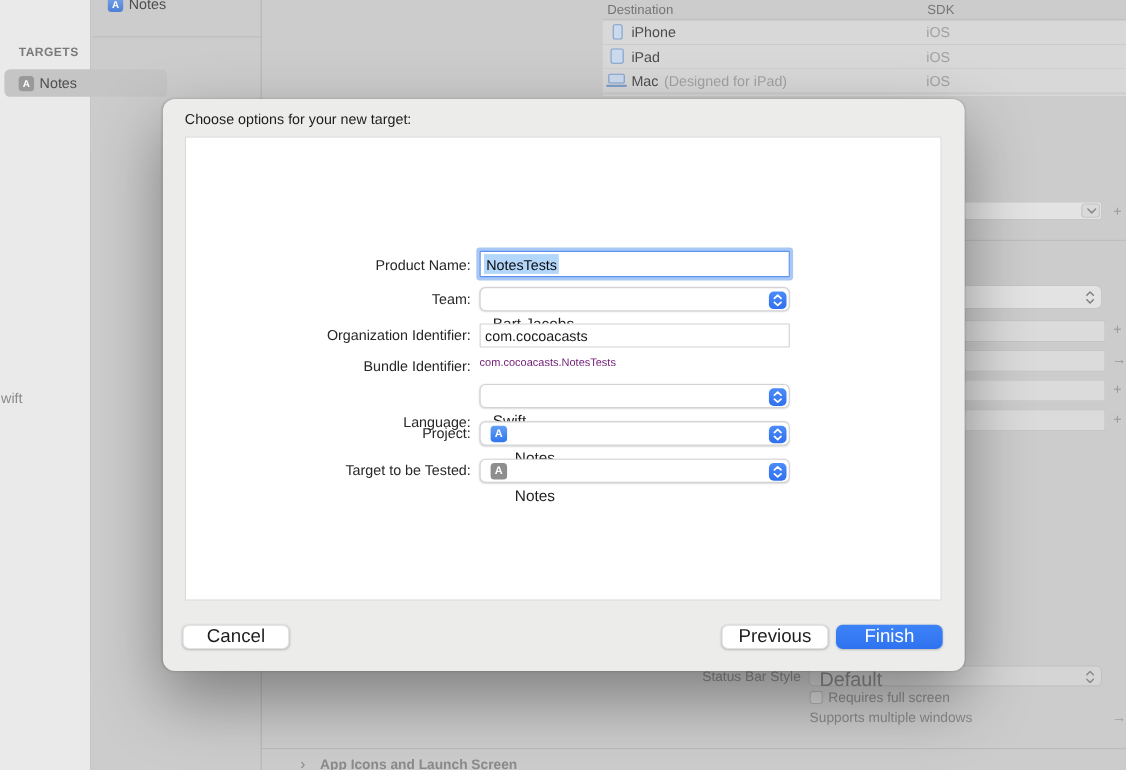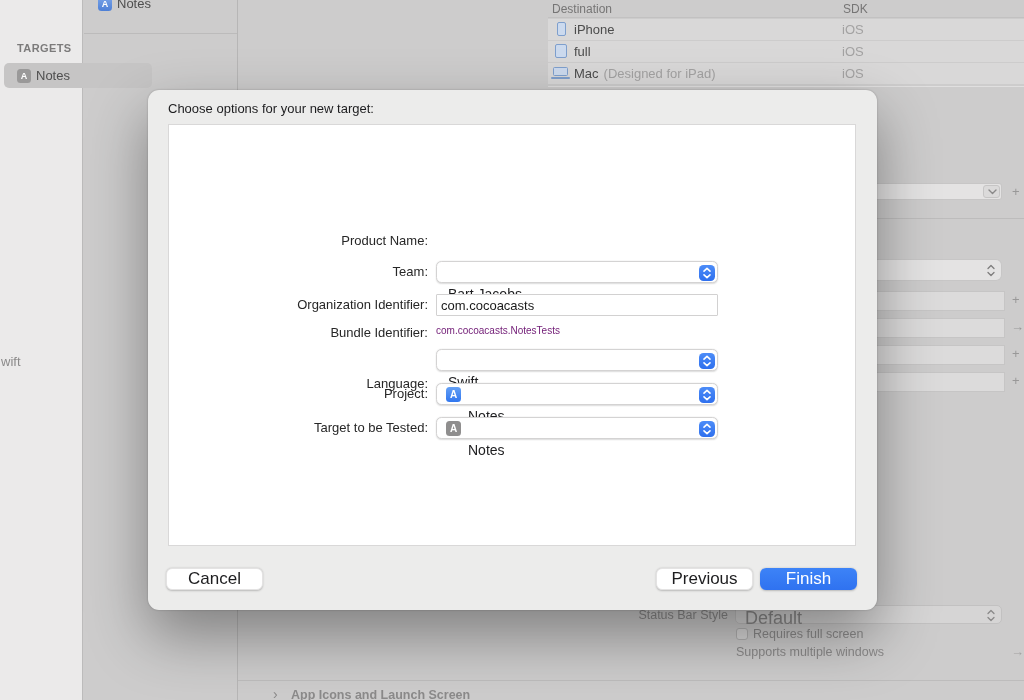--- a/index.html
+++ b/index.html
@@ -145,21 +145,21 @@
 <div class="abs" id="table-header-sep"></div>
 
 <div class="abs dest-row" id="dest-row-0">
   <span class="dev-icon iphone"></span>
   <span class="name">iPhone</span>
   <span class="sdk">iOS</span>
 </div>
 <div class="abs row-sep" style="top:40.5px"></div>
 <div class="abs dest-row" id="dest-row-1">
   <span class="dev-icon ipad"></span>
-  <span class="name">full</span>
+  <span class="name">iPad</span>
   <span class="sdk">iOS</span>
 </div>
 <div class="abs row-sep" style="top:62.5px"></div>
 <div class="abs dest-row" id="dest-row-2">
   <span class="dev-icon mac-screen"></span>
   <span class="mac-base"></span>
   <span class="name">Mac</span>
   <span class="suffix">(Designed for iPad)</span>
   <span class="sdk">iOS</span>
 </div>
@@ -202,20 +202,23 @@
 <div class="abs" id="arrow-2">→</div>
 <div class="abs" id="divider-lower"></div>
 <div class="abs" id="appicons-chevron">›</div>
 <div class="abs" id="appicons-label">App Icons and Launch Screen</div>
 
 <div class="abs" id="dialog">
   <div class="abs" id="dialog-title">Choose options for your new target:</div>
   <div class="abs" id="form-panel"></div>
 
   <div class="form-label" id="product-label">Product Name:</div>
+  <div class="field" id="product-field">
+    <span class="sel">NotesTests</span>
+  </div>
 
   <div class="form-label" id="team-label">Team:</div>
   <div class="field popup" id="team-popup">
     <span class="value">Bart Jacobs</span>
     <span class="cap">
       <svg width="10" height="12" viewBox="0 0 10 12">
         <path d="M2 4.2L5 1.4L8 4.2" stroke="#fff" stroke-width="1.6" fill="none" stroke-linecap="round" stroke-linejoin="round"></path>
         <path d="M2 7.8L5 10.6L8 7.8" stroke="#fff" stroke-width="1.6" fill="none" stroke-linecap="round" stroke-linejoin="round"></path>
       </svg>
     </span>

